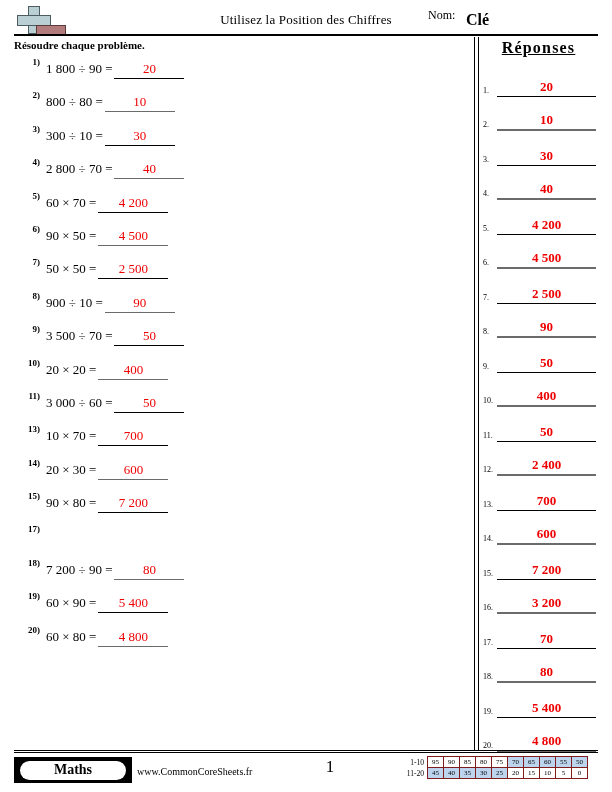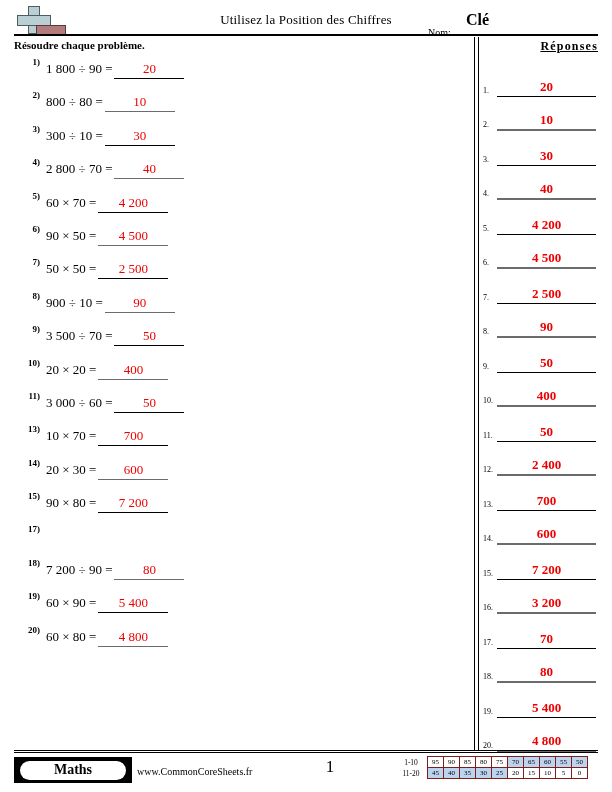--- a/index.html
+++ b/index.html
@@ -66,22 +66,22 @@
     left: 0px;
     top: 6px;
     width: 584px;
     text-align: center;
     font-size: 13px;
     letter-spacing: 0.2px;
   }
   #name-label {
     position: absolute;
     left: 414px;
-    top: 21px;
-    font-size: 10px;
+    top: 2px;
+    font-size: 12px;
   }
   #name-value {
     position: absolute;
     left: 452px;
     top: 5px;
     font-size: 16px;
     font-weight: bold;
     color: #000000;
   }
   #header-rule {
@@ -159,22 +159,22 @@
     margin-left: 2px;
   }
   .prob-ans.gray { border-bottom-color: #6b6b6b; }
 
   
   #answers-head {
     position: absolute;
     left: 479px;
     top: 39px;
     width: 119px;
-    text-align: right;
-    font-size: 12px;
+    text-align: center;
+    font-size: 16px;
     font-weight: bold;
     text-decoration: underline;
     letter-spacing: 1.2px;
   }
   #answers {
     position: absolute;
     left: 483px;
     top: 62px;
     width: 115px;
   }
@@ -261,20 +261,21 @@
     width: 15px;
     height: 10px;
     text-align: center;
     vertical-align: middle;
     font-size: 7px;
     padding: 0;
   }
   #score-table td.rowlabel {
     border: none;
     width: 26px;
+    text-align: right;
     padding-right: 3px;
     font-size: 7.5px;
   }
   #score-table td.hl {
     background: #bcd4ee;
   }
 </style>
 </head>
 <body>
 

